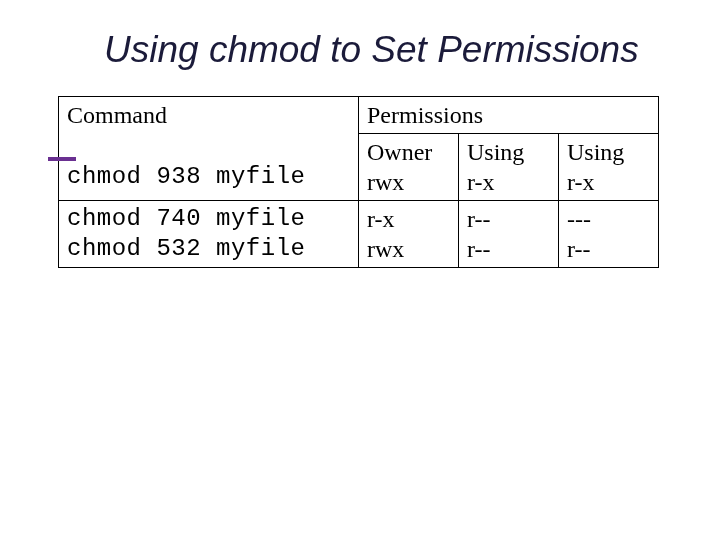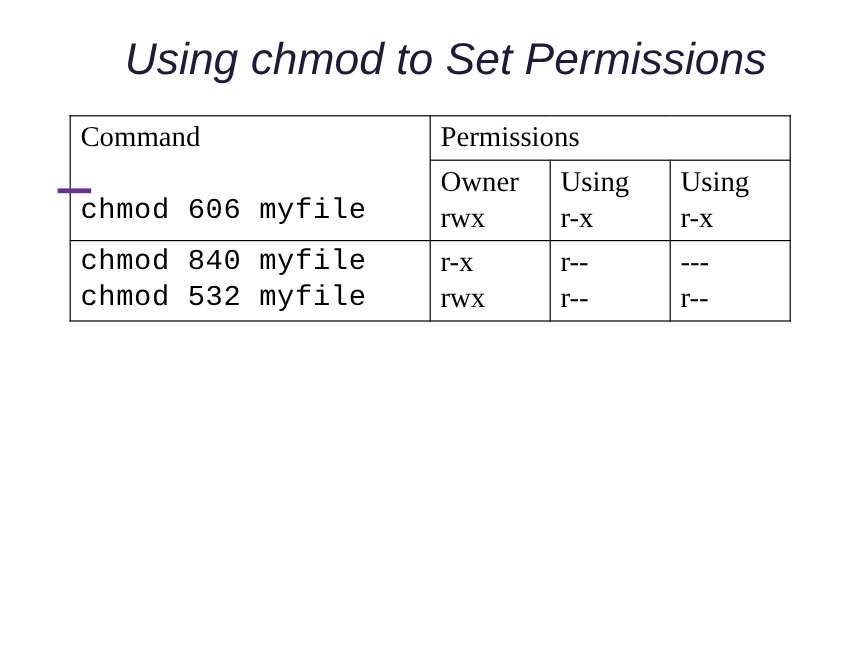--- a/index.html
+++ b/index.html
@@ -84,21 +84,21 @@
       <col class="cmd">
         <col class="pc">
         <col class="pc">
         <col class="pc">
     </colgroup>
 
     <tbody>
         <tr>
       <th rowspan="2" class="hdr-cmd serif">
         <span>Command</span><br><br>
-        <span class="mono nobr">chmod 606 myfile</span>
+        <span class="mono nobr">chmod 938 myfile</span>
       </th>
       <th colspan="3" class="serif">Permissions</th>
     </tr>
 
     <tr>
       <td>
         <span class="serif">Owner</span><br>
         <span class="serif">rwx</span>
       </td>
       <td>
@@ -106,21 +106,21 @@
         <span class="serif">r-x</span>
       </td>
       <td>
         <span class="serif">Using</span><br>
         <span class="serif">r-x</span>
       </td>
     </tr>
 
     <tr>
       <td class="mono">
-        <span class="nobr">chmod 840 myfile</span><br>
+        <span class="nobr">chmod 740 myfile</span><br>
         <span class="nobr">chmod 532 myfile</span>
       </td>
       <td class="serif">
         <span>r-x</span><br>
         <span>rwx</span>
       </td>
       <td class="serif">
         <span>r--</span><br>
         <span>r--</span>
       </td>

